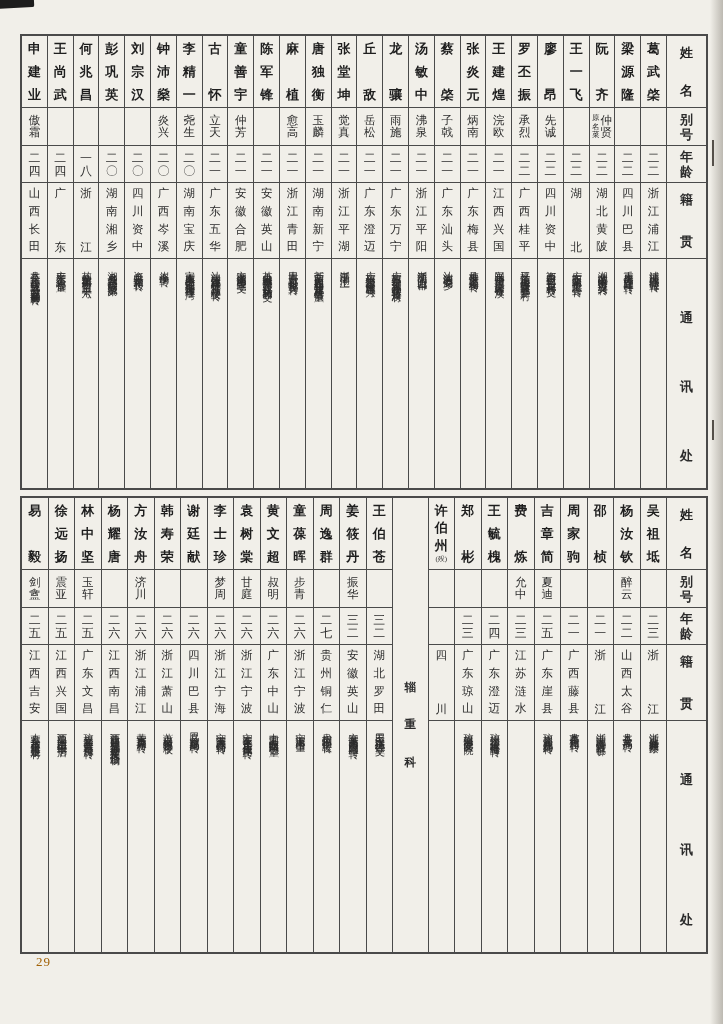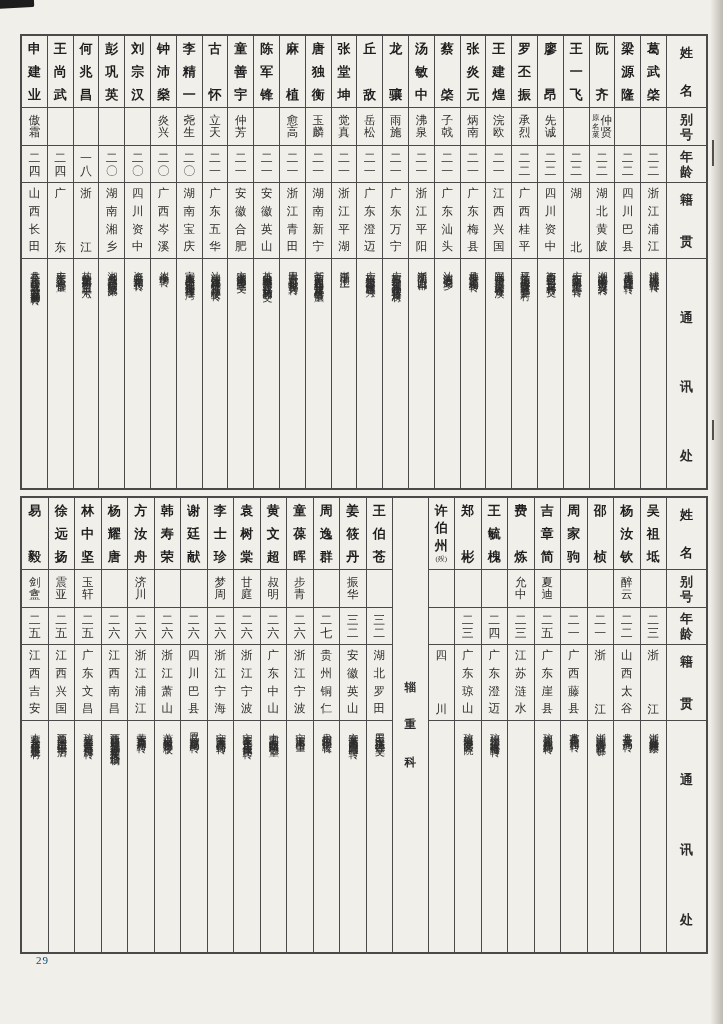--- a/index.html
+++ b/index.html
@@ -52,21 +52,21 @@
     font-size:10px;letter-spacing:1.4px;line-height:12.5px;height:100%;color:var(--ink);}
   .addr-note{font-size:7.5px;letter-spacing:.5px;}
 
   .hcell{font-weight:600;}
   .hcell .ch{font-size:13px;font-weight:600;}
   .r-name.hcell{padding:10px 0;}
   .r-native.hcell{padding:10px 0;}
   .r-alias.hcell,.r-age.hcell{flex-direction:column;justify-content:center;gap:2px;}
   .r-addr.hcell{flex-direction:column;justify-content:space-between;align-items:center;padding:52px 0 26px;}
 
-  .page-number{position:absolute;left:36px;top:954px;font-size:11px;color:#0c4a6e;letter-spacing:1px;}
+  .page-number{position:absolute;left:36px;top:954px;font-size:13px;color:#a16207;letter-spacing:1px;}
 </style>
 </head>
 <body>
 
 <div class="page">
 
   <div class="tbl" id="top-table">
     <div class="col header-col">
       <div class="cell r-name hcell hspread">
           <span class="ch">姓</span>

